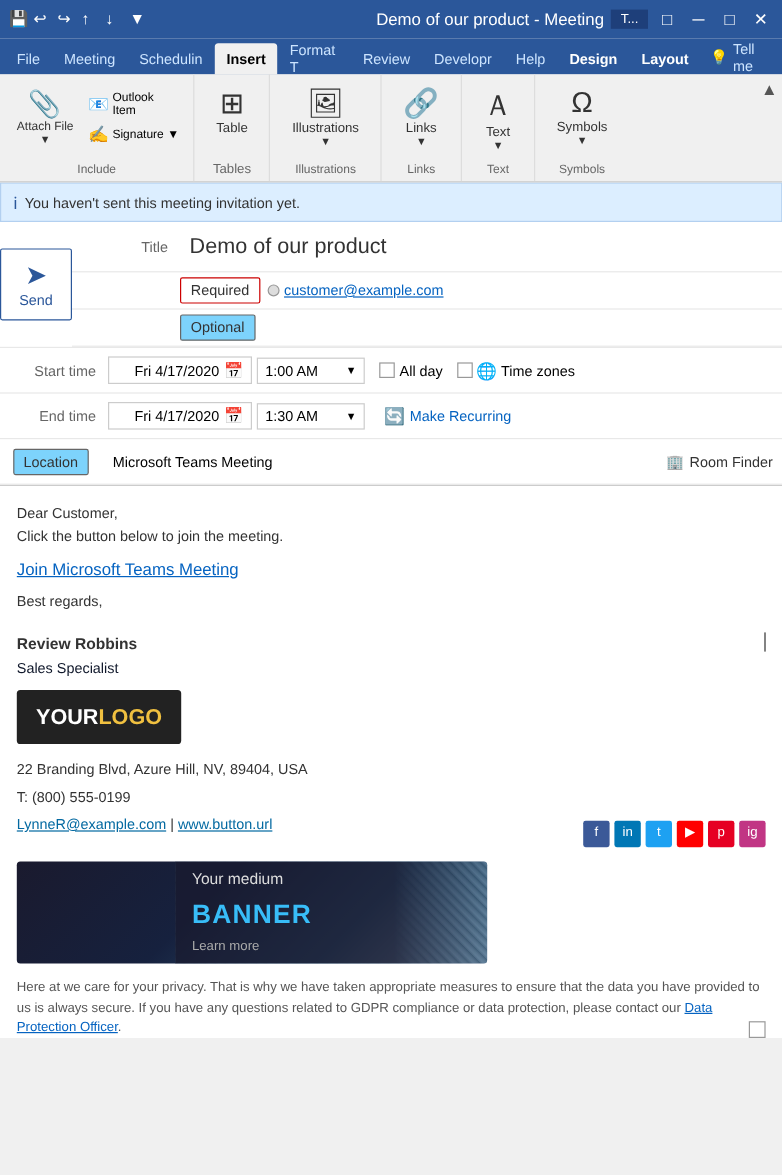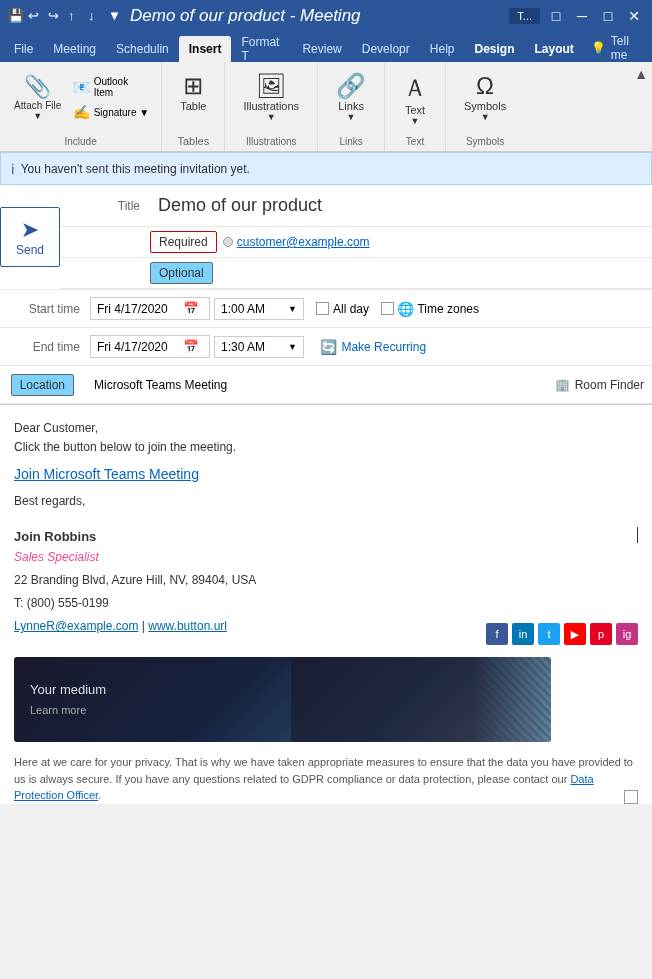--- a/index.html
+++ b/index.html
@@ -9,21 +9,21 @@
     .title-bar {
       background: #2b579a;
       color: white;
       height: 32px;
       display: flex;
       align-items: center;
       padding: 0 8px;
       gap: 6px;
     }
     .title-bar-controls { display: flex; gap: 4px; align-items: center; }
-    .title-bar-title { flex: 1; text-align: left; font-size: 17px; font-style: italic; }
+    .title-bar-title { flex: 1; text-align: right; font-size: 14px; }
     .title-bar-btn { width: 20px; height: 20px; display: flex; align-items: center; justify-content: center; cursor: pointer; font-size: 14px; color: white; }
 
     
     .ribbon-tabs {
       background: #2b579a;
       display: flex;
       align-items: flex-end;
       padding: 0 4px;
       height: 30px;
     }
@@ -126,22 +126,22 @@
       min-height: 38px;
       padding: 4px 0;
     }
     .date-input {
       border: 1px solid #ccc;
       padding: 3px 6px;
       font-size: 12px;
       width: 120px;
       display: flex;
       align-items: center;
-      justify-content: flex-start;
-      gap: 16px;
+      justify-content: flex-end;
+      gap: 4px;
     }
     .time-select {
       border: 1px solid #ccc;
       padding: 3px 6px;
       font-size: 12px;
       width: 90px;
       display: flex;
       align-items: center;
       justify-content: space-between;
     }
@@ -187,21 +187,21 @@
       background: white;
       padding: 14px 14px 0 14px;
       font-size: 12px;
       color: #333;
       line-height: 1.6;
       min-height: 300px;
     }
     .join-link { color: #0563c1; text-decoration: underline; font-size: 14px; cursor: pointer; }
     .signature { margin-top: 16px; }
     .signature-name { font-weight: 700; font-size: 13px; }
-    .signature-title { font-size: 12px; color: #ec4899; font-style: italic; }
+    .signature-title { font-size: 12px; color: #0f172a; }
 
     .logo-box {
       background: #222;
       color: white;
       padding: 8px 16px;
       display: inline-block;
       font-size: 18px;
       font-weight: 700;
       margin: 8px 0;
       border-radius: 3px;
@@ -224,30 +224,31 @@
       color: white;
       display: flex;
       align-items: center;
       justify-content: center;
       font-size: 11px;
       cursor: pointer;
       border-radius: 2px;
     }
 
     .banner {
-      width: 537px;
+      width: 392px;
       height: 85px;
       background: linear-gradient(135deg, #1a1a2e 0%, #16213e 40%, #2a4a6b 70%, #8a9ab0 100%);
       border-radius: 3px;
       margin: 12px 0;
       position: relative;
       overflow: hidden;
       display: flex;
       align-items: center;
       padding: 16px;
+      justify-content: center;
     }
     .banner-text { color: white; z-index: 2; position: relative; }
     .banner-medium { font-size: 13px; color: #ddd; }
     .banner-title { font-size: 22px; font-weight: 900; color: #38bdf8; letter-spacing: 1px; }
     .banner-learn { font-size: 11px; color: #aaa; margin-top: 2px; }
 
     .banner-photo {
       position: absolute;
       right: 0;
       top: 0;
@@ -495,25 +496,28 @@
 <div class="body-content">
   <p>Dear Customer,</p>
   <p>Click the button below to join the meeting.</p>
   <p style="margin: 6px 0;">
     <a class="join-link">Join Microsoft Teams Meeting</a>
   </p>
   <p>Best regards,</p>
 
   <div class="signature">
     <div style="position:relative;">
-      <div class="signature-name">Join Robbins</div>
+      <div class="signature-name">Review Robbins</div>
       <span style="position:absolute;right:0;top:0;width:1px;height:16px;background:#333;"></span>
     </div>
     <div class="signature-title">Sales Specialist</div>
 
+    <div class="logo-box">
+      <span class="logo-your">YOUR</span><span class="logo-logo">LOGO</span>
+    </div>
 
     <div class="contact-info">22 Branding Blvd, Azure Hill, NV, 89404, USA</div>
     <div class="contact-info">T: (800) 555-0199</div>
 
     <div class="contact-row">
       <div class="contact-left">
         <a class="contact-link">LynneR@example.com</a>
         <span> | </span>
         <a class="contact-link">www.button.url</a>
       </div>
@@ -524,20 +528,21 @@
         <div class="social-icon" style="background:#ff0000;">▶</div>
         <div class="social-icon" style="background:#e60023;">p</div>
         <div class="social-icon" style="background:#c13584;">ig</div>
       </div>
     </div>
 
     
     <div class="banner">
       <div class="banner-text">
         <div class="banner-medium">Your medium</div>
+        <div class="banner-title">BANNER</div>
         <div class="banner-learn">Learn more</div>
       </div>
       <div class="banner-photo"></div>
     </div>
 
     <div style="position:relative;">
       <p class="gdpr-text">
         <span>Here at we care for your privacy. That is why we have taken appropriate measures to ensure that the data you have provided to us is always secure. If you have any questions related to GDPR compliance or data protection, please contact our</span>
         <a class="dpo-link">Data Protection Officer</a><span>.</span>
       </p>

